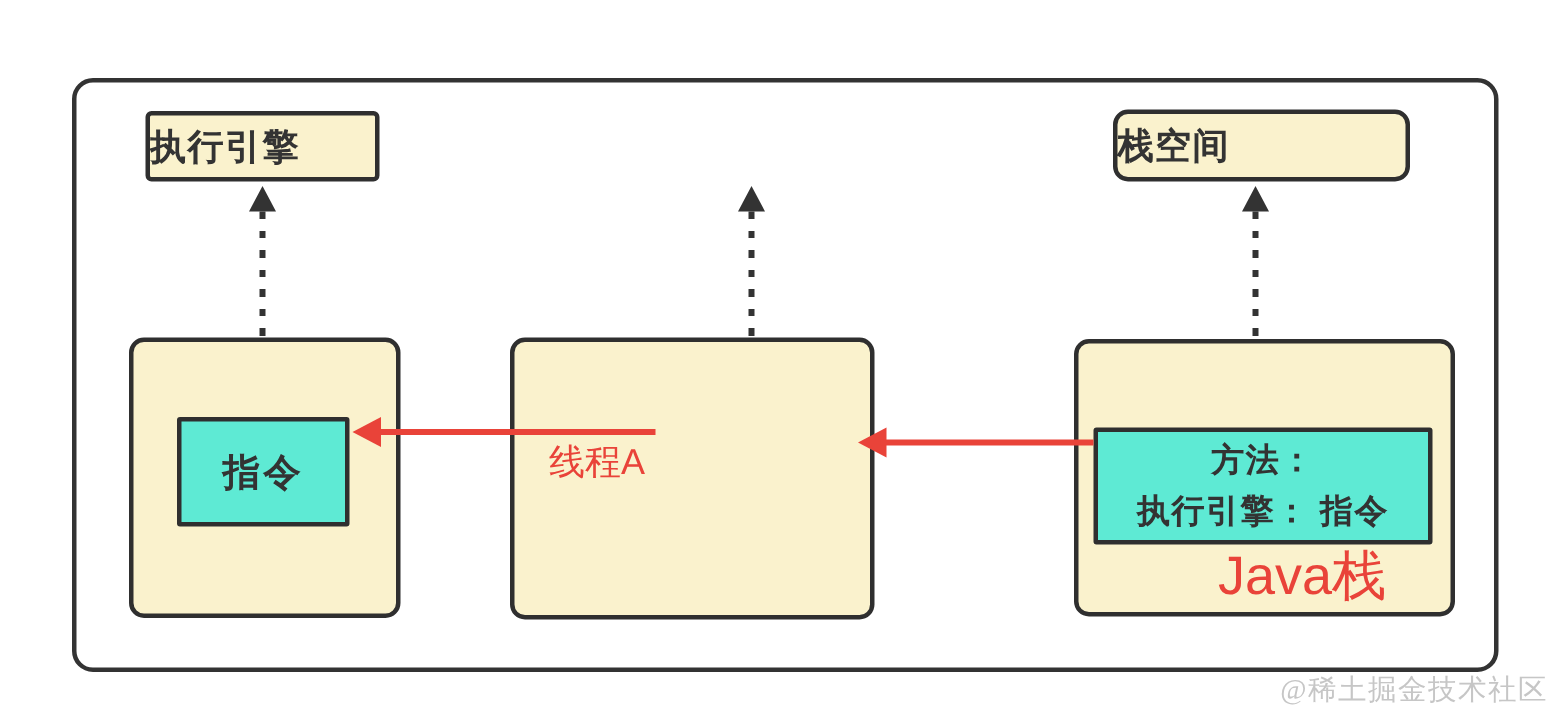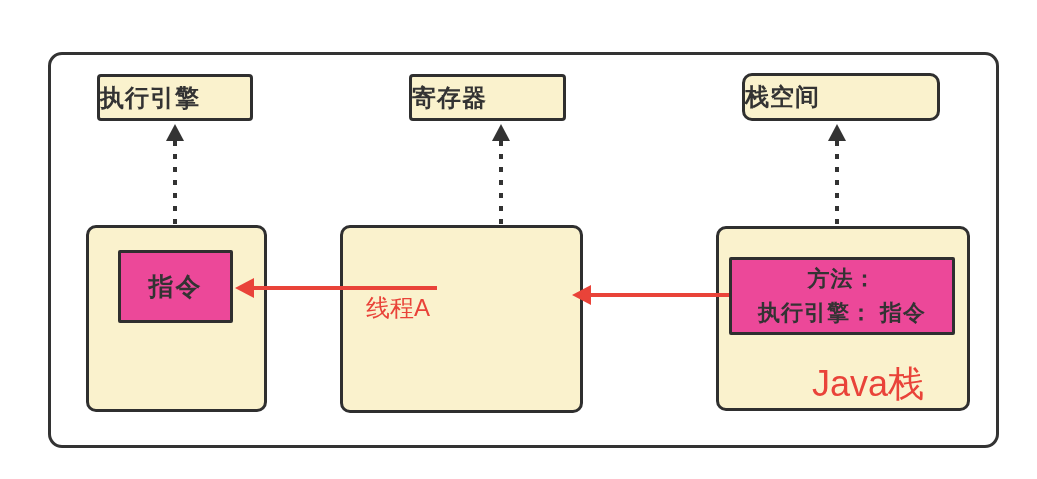--- a/index.html
+++ b/index.html
@@ -36,30 +36,31 @@
     letter-spacing: 1px;
   }
   .big-group {
     position: absolute;
     background: #FAF2CD;
     border: 3px solid #2f2f2f;
     border-radius: 10px;
   }
   .white-box {
     position: absolute;
-    background: #ec4899;
+    background: #5eead4;
     border: 3px solid #2f2f2f;
     border-radius: 2px;
     display: flex;
     flex-direction: column;
     align-items: center;
     justify-content: center;
     font-weight: bold;
     color: #333333;
     text-align: center;
+    margin-top: 28px;
   }
   .white-box .line { display: block; }
   .fs25 { font-size: 25px; letter-spacing: 2px; }
   .fs22 { font-size: 22px; line-height: 1.55; letter-spacing: 1px; text-align: center; }
   .red-label {
     position: absolute;
     color: #E94339;
     font-weight: normal;
     white-space: nowrap;
   }
@@ -100,23 +101,20 @@
 </head>
 <body>
 
 <div class="stage">
 
   <div class="outer-frame"></div>
 
   <div class="top-box" style="left:97px; top:74px; width:150px; height:41px;">
     <span>执行引擎</span>
   </div>
-  <div class="top-box" style="left:409px; top:74px; width:151px; height:41px;">
-    <span>寄存器</span>
-  </div>
   <div class="top-box" style="left:742px; top:73px; width:192px; height:42px;border-radius:10px;">
     <span>栈空间</span>
   </div>
 
   <div>
     <div class="arrowhead-up" style="left:166px; top:124px;"></div>
     <div class="dotted-line" style="left:173px; top:141px; height:109px;"></div>
   </div>
   <div>
     <div class="arrowhead-up" style="left:492px; top:124px;"></div>
@@ -144,14 +142,15 @@
 
   <div>
     <div class="arrowhead-left" style="left:235px; top:278px;"></div>
     <div class="red-line" style="left:250px; top:286px; width:187px;"></div>
   </div>
   <div>
     <div class="arrowhead-left" style="left:572px; top:285px;"></div>
     <div class="red-line" style="left:587px; top:293px; width:142px;"></div>
   </div>
 
+  <div class="watermark">@稀土掘金技术社区</div>
 
 </div>
 
 </body></html>

